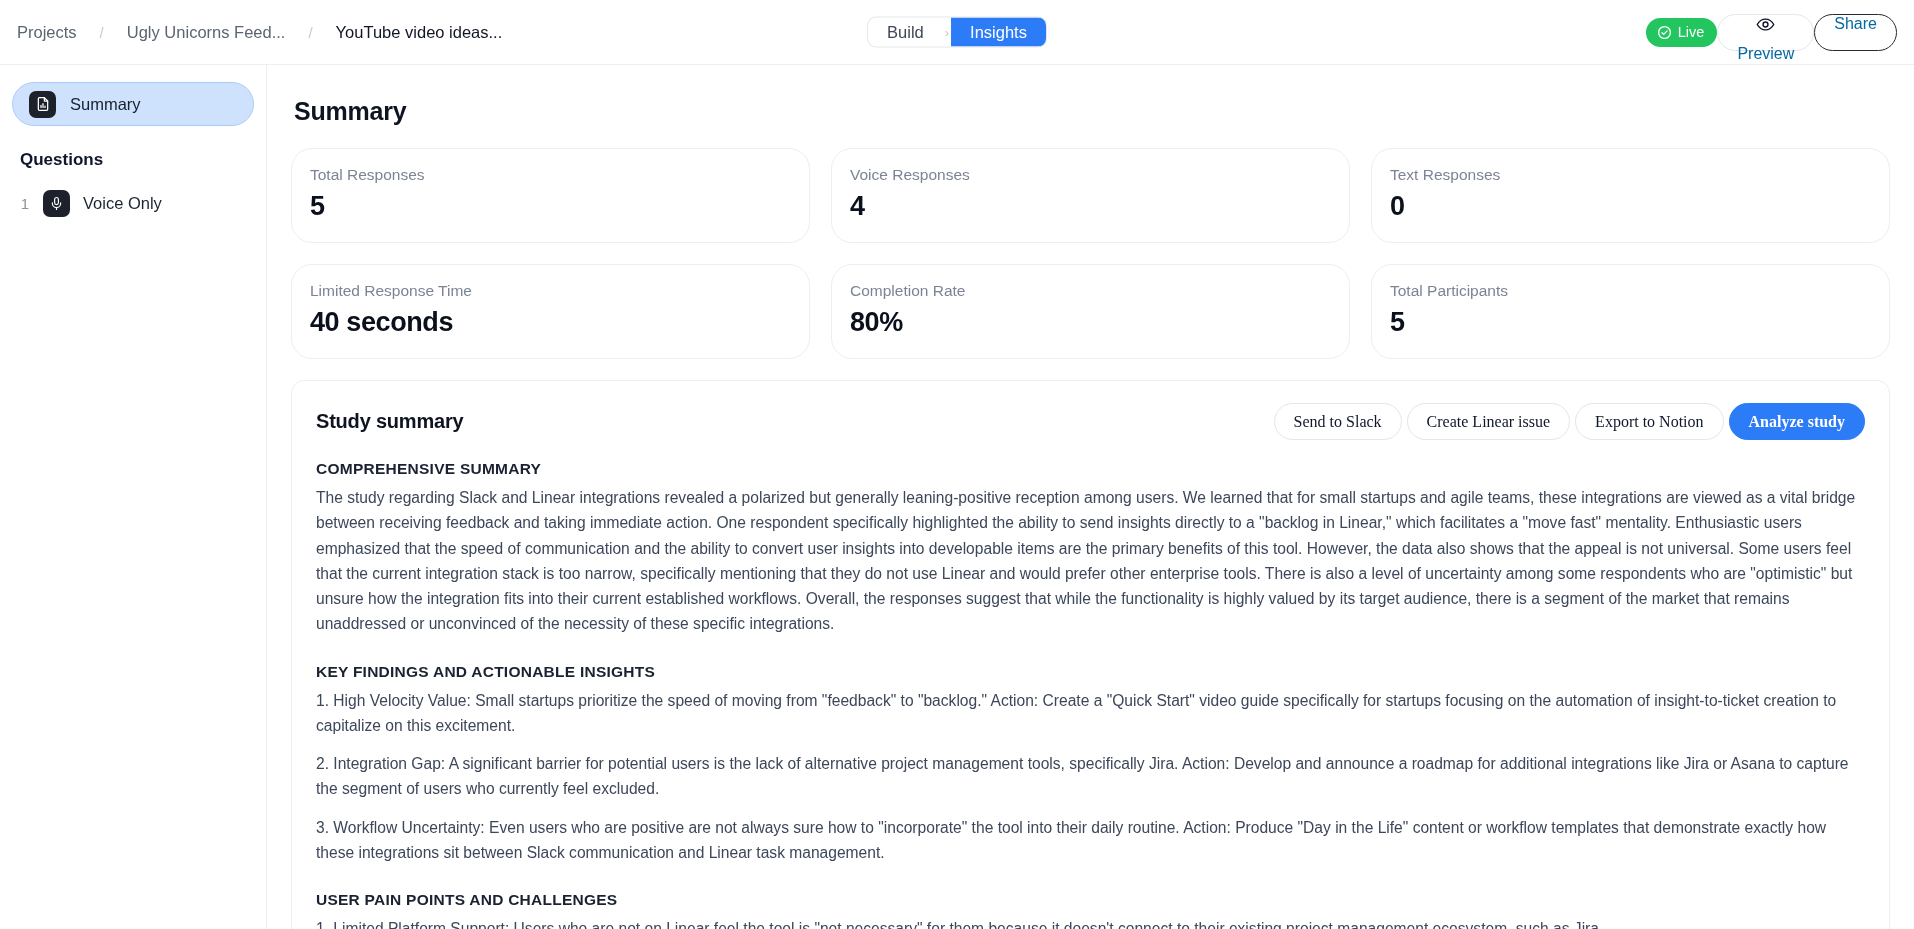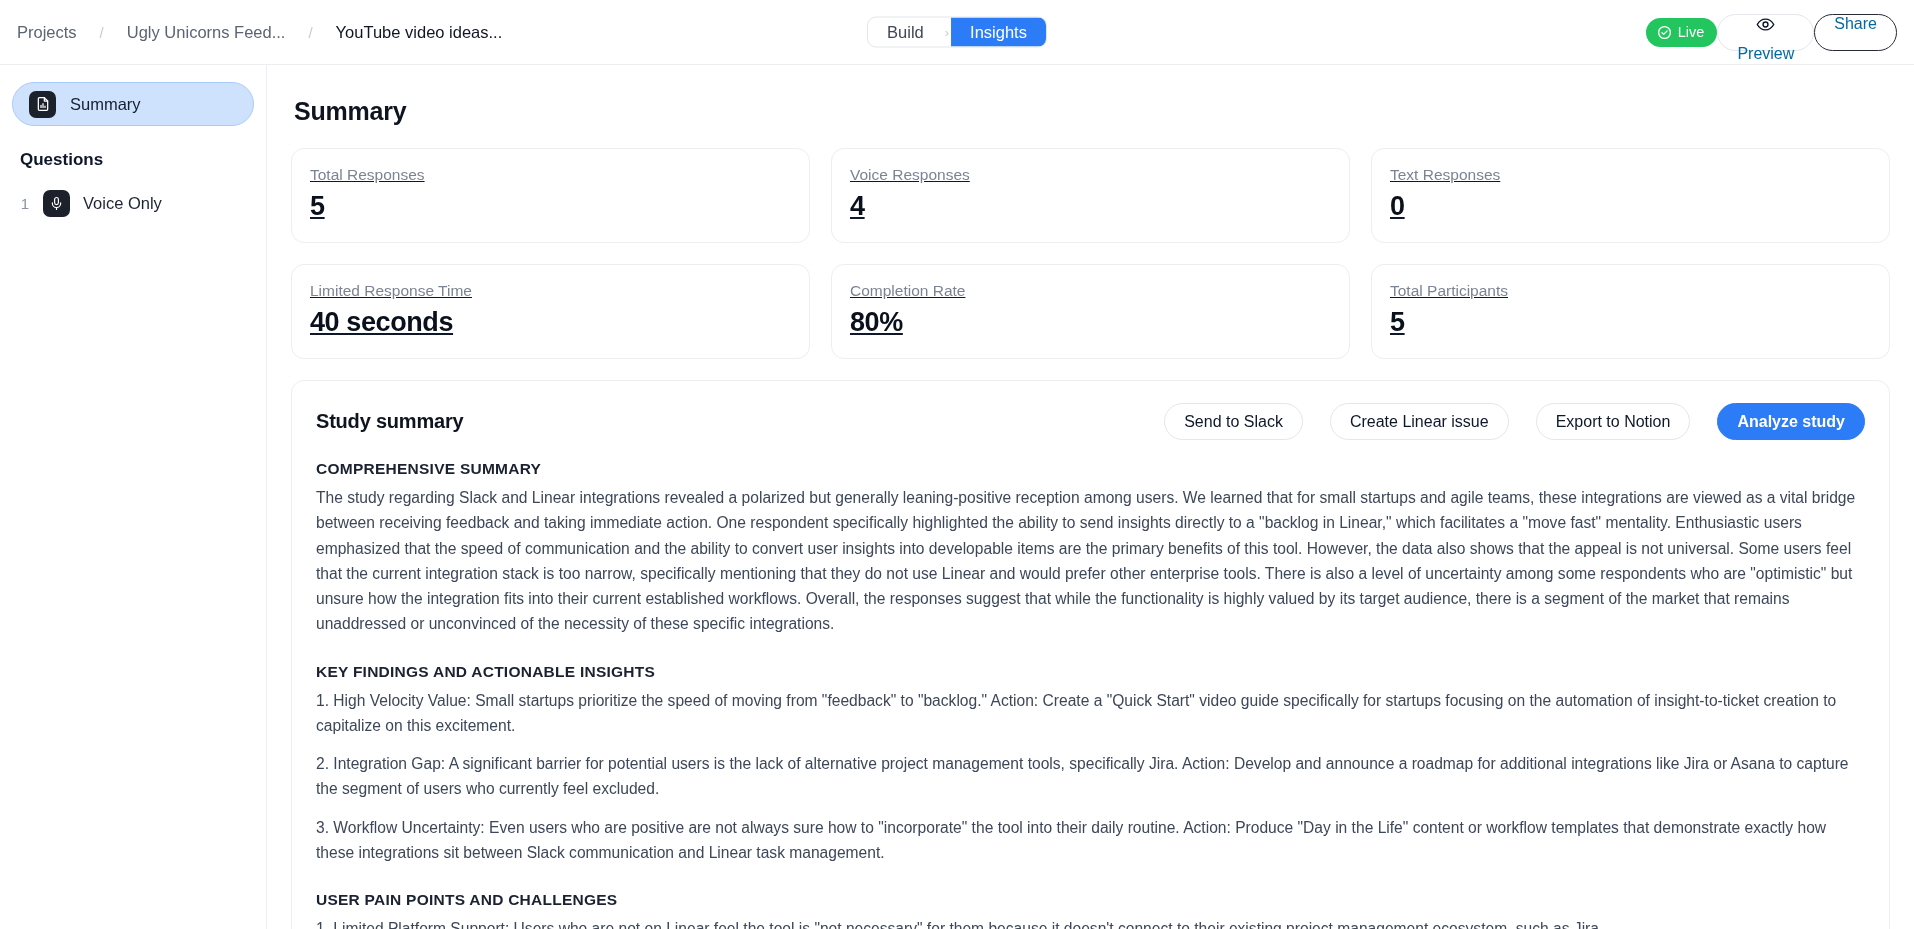--- a/index.html
+++ b/index.html
@@ -165,42 +165,41 @@
   }
 
   .stats-grid {
     display: grid;
     grid-template-columns: repeat(3, 1fr);
     gap: 21px;
     margin-bottom: 21px;
   }
   .stat-card {
     border: 1px solid #eceef1;
-    border-radius: 13px;
+    border-radius: 21px;
     padding: 17px 18px 20px 18px;
     min-height: 90px;
     background: #fff;
-    text-decoration: underline;
   }
   .stat-label { font-size: 15.5px; color: #7b8494; margin-bottom: 7px; }
   .stat-value { font-size: 27px; font-weight: bold; color: #0b111c; letter-spacing: -0.4px; }
 
   .summary-panel {
     border: 1px solid #eceef1;
     border-radius: 13px;
     padding: 22px 24px 24px 24px;
     background: #fff;
   }
   .panel-head {
     display: flex;
     align-items: center;
     margin-bottom: 20px;
   }
   .panel-title { font-size: 20px; font-weight: bold; color: #0e1420; letter-spacing: -0.2px; }
-  .panel-actions { margin-left: auto; display: flex; gap: 27px; align-items: flex-start; }
+  .panel-actions { margin-left: auto; display: flex; gap: 5px; align-items: flex-start; font-family: Liberation Serif, serif; }
   .act-btn {
     height: 37px;
     border: 1px solid #e3e6ea;
     border-radius: 999px;
     background: #fff;
     padding: 0 19px;
     font-size: 16px;
     color: #0f172a;
     cursor: pointer;
     font-family: inherit;

